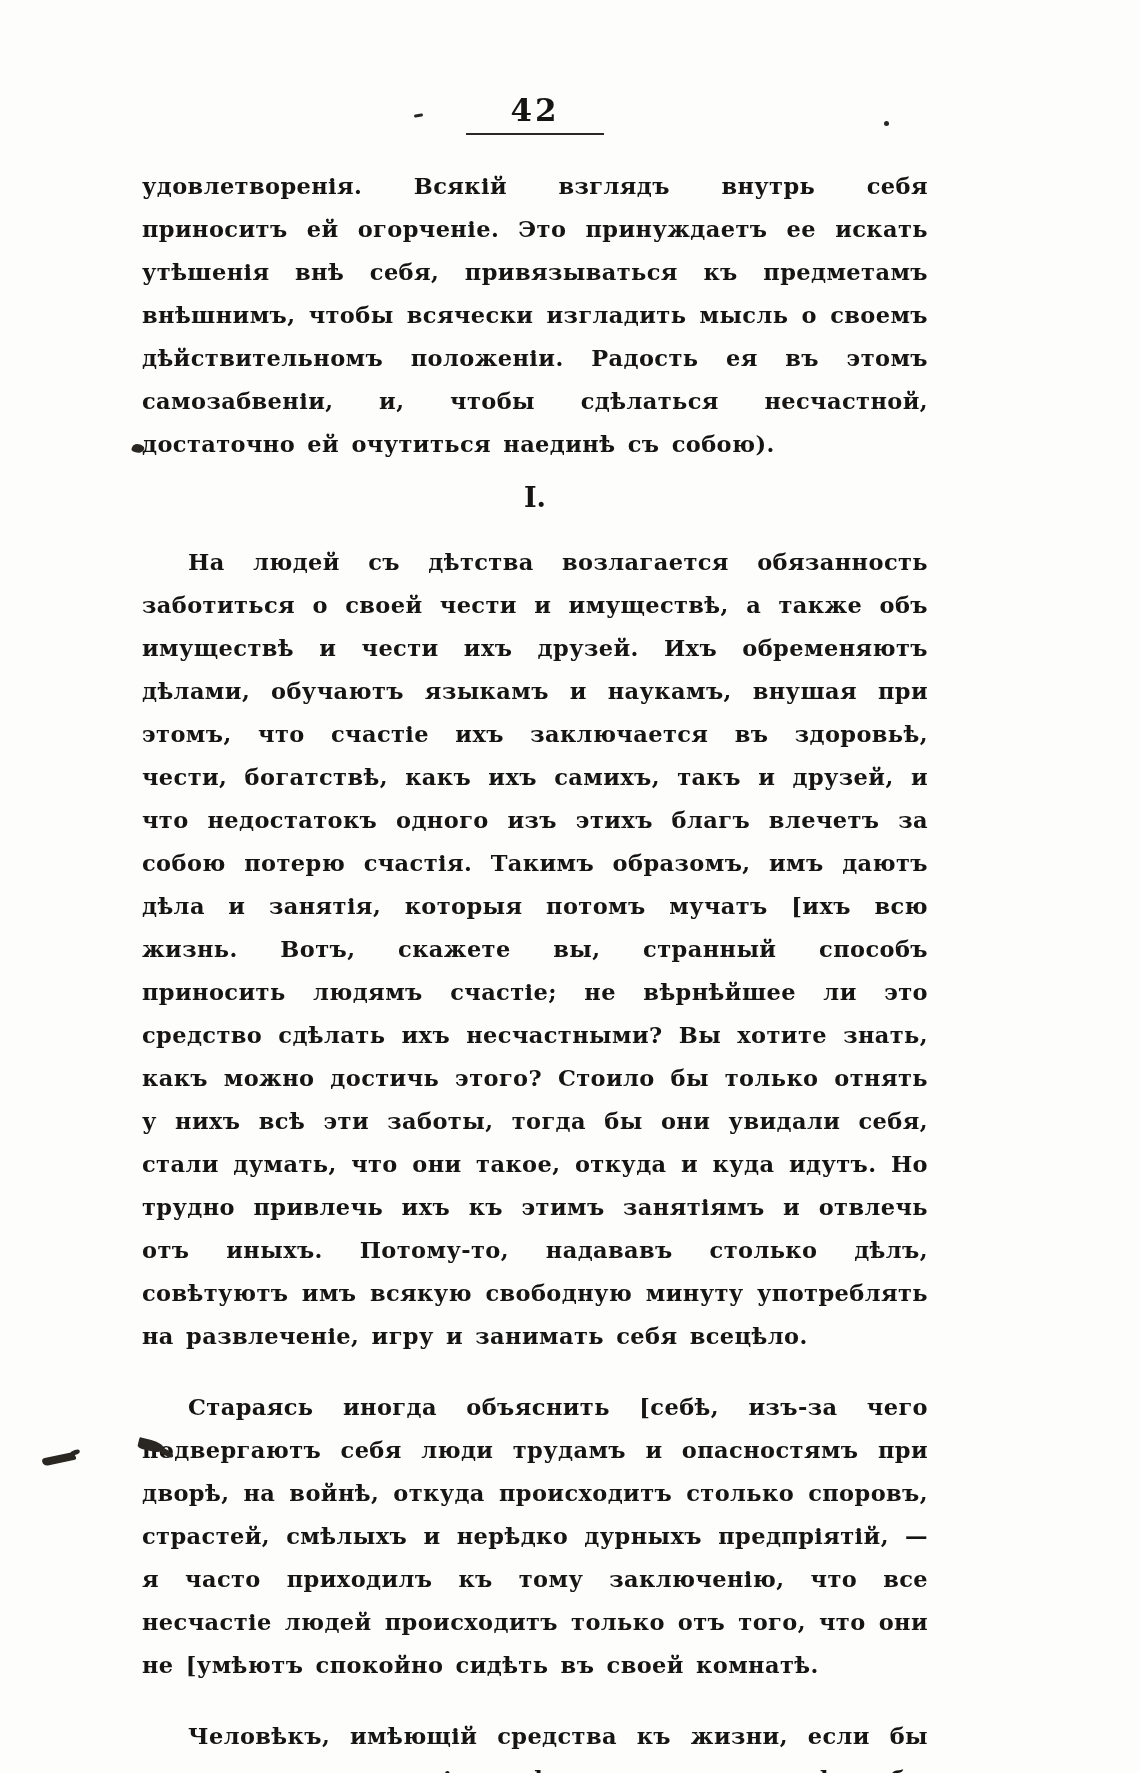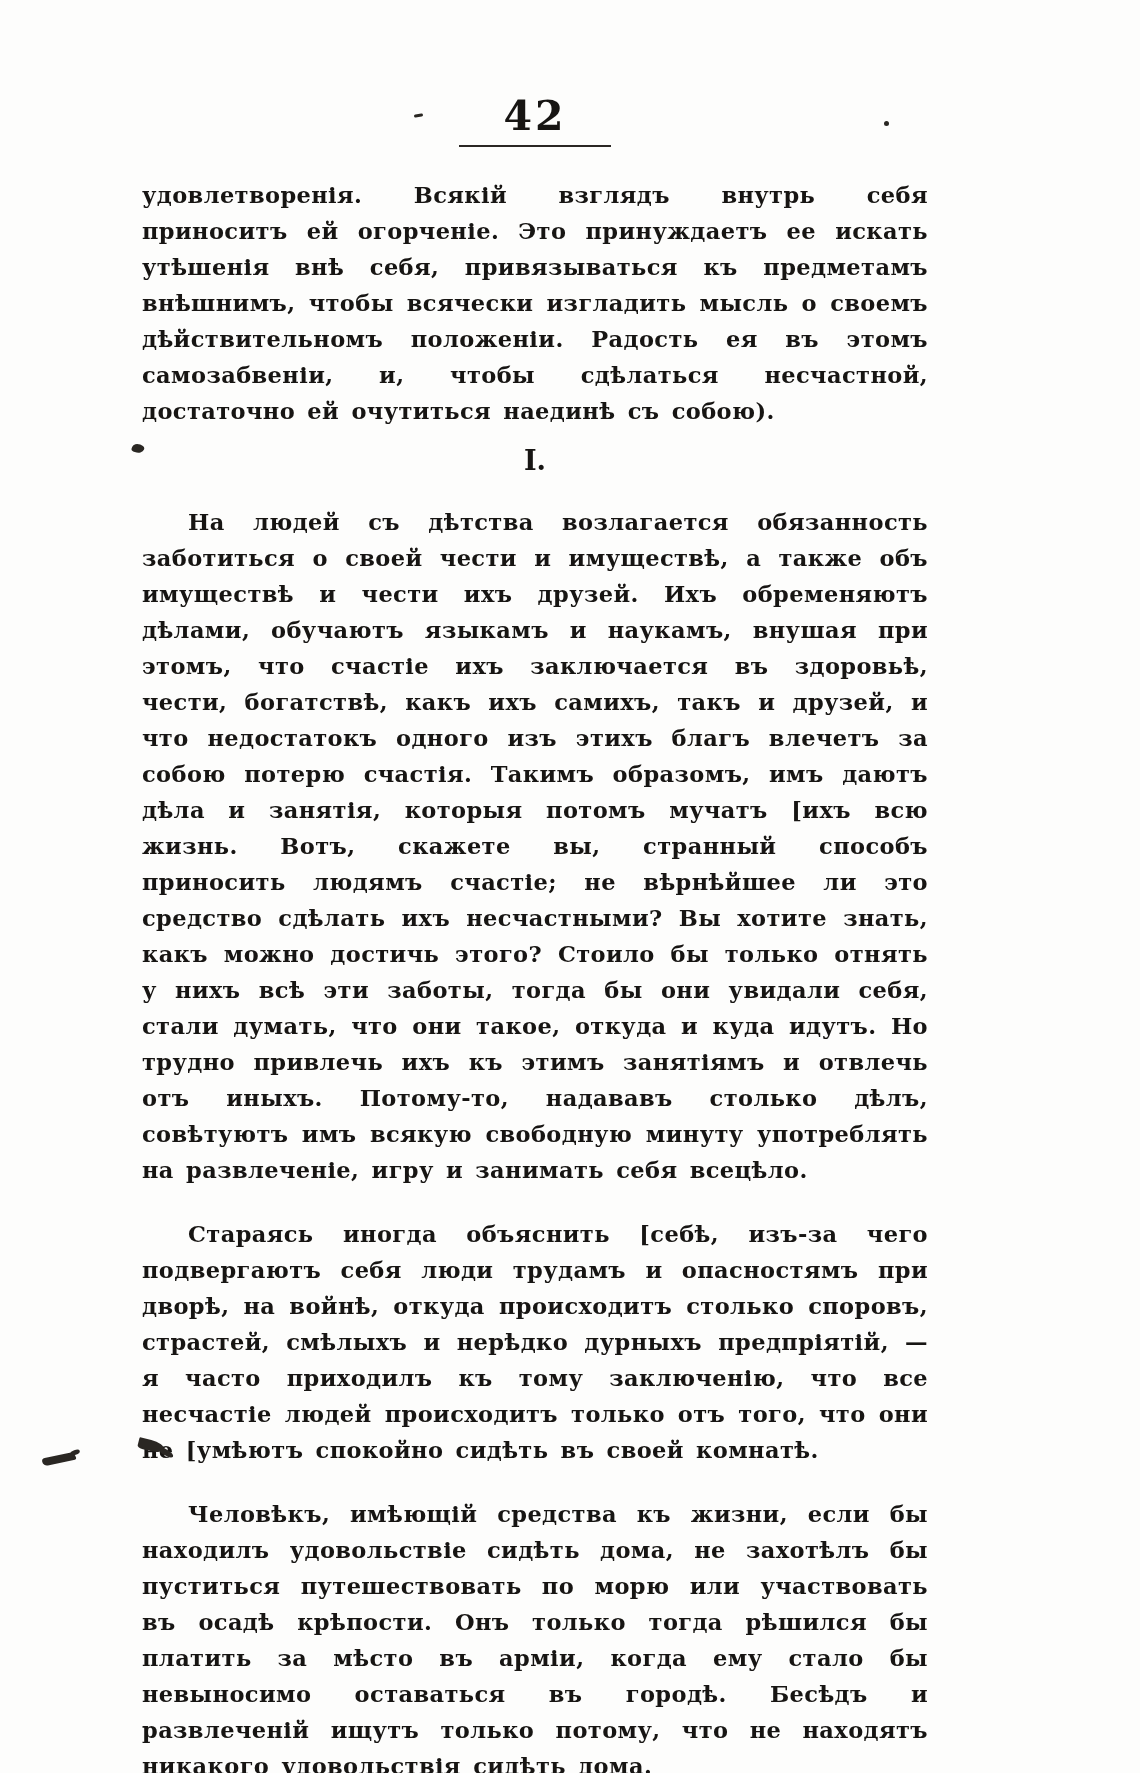--- a/index.html
+++ b/index.html
@@ -24,29 +24,29 @@
     top: 92px;
     width: 786px;
   }
   .page-header {
     text-align: center;
     margin-bottom: 30px;
     position: relative;
   }
   .page-number {
     display: inline-block;
-    font-size: 41px;
+    font-size: 31px;
     font-weight: bold;
     letter-spacing: 3px;
     padding: 0 44px 5px 44px;
     border-bottom: 2.5px solid #2a2724;
   }
   .para {
     font-size: 22.5px;
-    line-height: 36px;
+    line-height: 43px;
     font-weight: bold;
     text-align: justify;
     letter-spacing: 0.4px;
     word-spacing: 4px;
     margin: 0;
   }
   .para.indent {
     text-indent: 46px;
     margin-top: 28px;
   }

